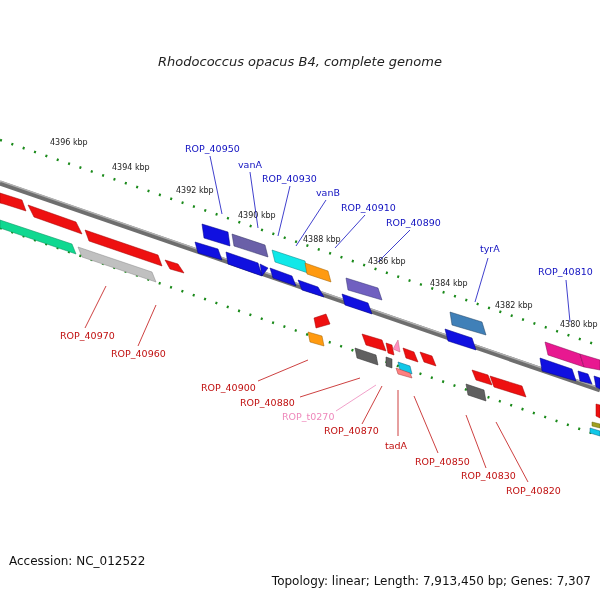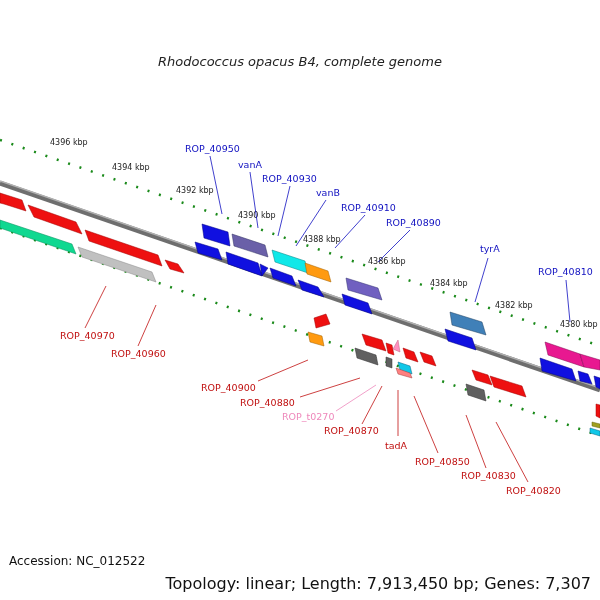--- a/index.html
+++ b/index.html
@@ -1,20 +1,20 @@
 <!DOCTYPE html>
 <html><head>
 <meta charset="utf-8">
 <style>
   html, body { margin:0; padding:0; background:#fff; }
   body { width:600px; height:600px; position:relative; overflow:hidden; font-family:"DejaVu Sans", sans-serif; }
   #title { position:absolute; top:10px; left:0; width:600px; text-align:center; font-style:italic; font-size:13px; color:#222;margin-top:44px; }
   #map { position:absolute; left:0; top:0; }
   #footer-left { position:absolute; left:9px; top:554px; font-size:12px; color:#111; }
-  #footer-right { position:absolute; right:9px; top:574px; font-size:16px; color:#111; }
+  #footer-right { position:absolute; right:9px; top:574px; font-size:12px; color:#111; }
   .lbl-top { font-size:9.5px; fill:#1010c0; }
   .lbl-bot { font-size:9.5px; fill:#c01010; }
   .lbl-rna { font-size:9.5px; fill:#ee88bb; }
   .tick-lbl { font-size:8px; fill:#222; }
 </style>
 </head>
 <body>
 
 <div id="title">Rhodococcus opacus B4, complete genome</div>
 

